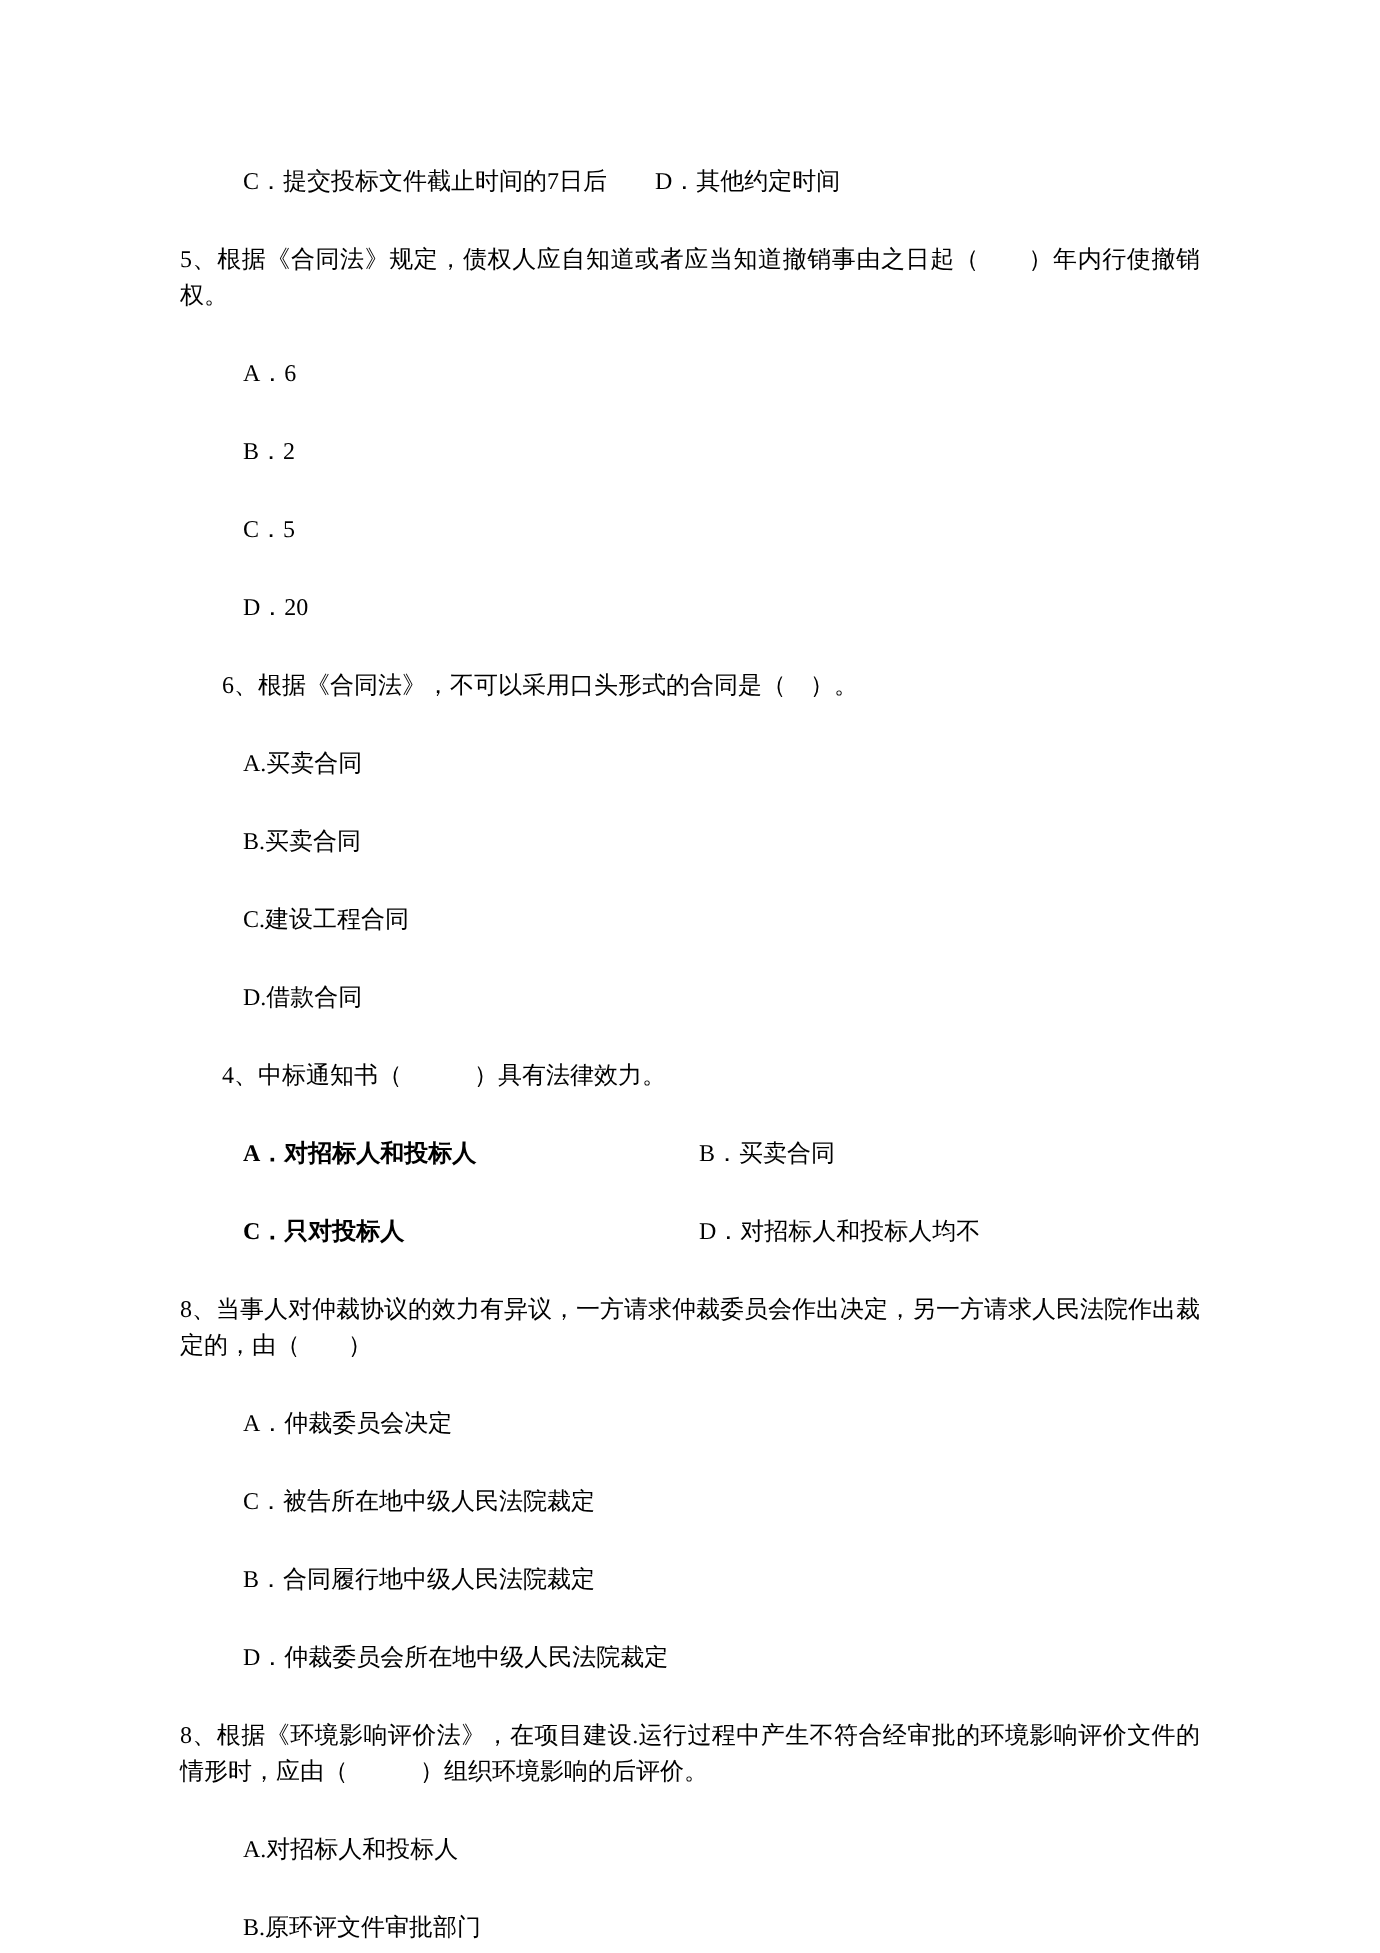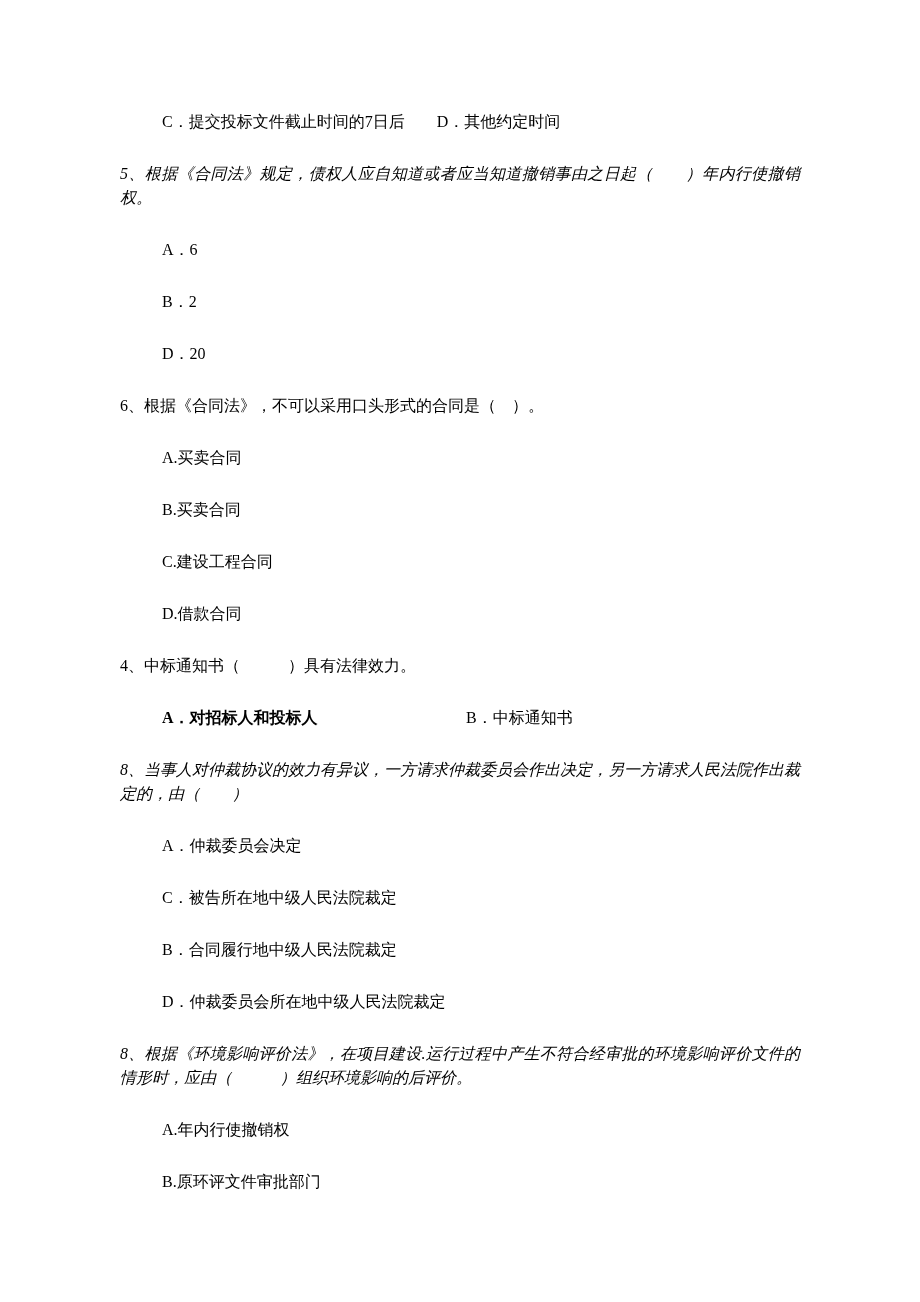--- a/index.html
+++ b/index.html
@@ -18,25 +18,25 @@
     padding: 110px 120px 100px 120px;
     box-sizing: border-box;
     position: relative;
   }
   .option-line {
     padding-left: 42px;
     margin-bottom: 28px;
   }
   .question-line {
     margin-bottom: 28px;
+    margin-left: 28px;
   }
   .question-line-multi {
     margin-bottom: 28px;
     text-align: justify;
-    font-style: italic;
   }
   .inline-options {
     padding-left: 42px;
     margin-bottom: 28px;
   }
   .inline-options .col1 {
     display: inline-block;
     width: 300px;
     font-weight: bold;
   }
@@ -56,20 +56,23 @@
   <div class="question-line-multi">
     <span>5、根据《合同法》规定，债权人应自知道或者应当知道撤销事由之日起（　　）年内行使撤销权。</span>
   </div>
   <div class="option-line">
     <span>A．6</span>
   </div>
   <div class="option-line">
     <span>B．2</span>
   </div>
   <div class="option-line">
+    <span>C．5</span>
+  </div>
+  <div class="option-line">
     <span>D．20</span>
   </div>
 
   <div class="question-line">
     <span>6、根据《合同法》，不可以采用口头形式的合同是（　）。</span>
   </div>
   <div class="option-line">
     <span>A.买卖合同</span>
   </div>
   <div class="option-line">
@@ -80,21 +83,25 @@
   </div>
   <div class="option-line">
     <span>D.借款合同</span>
   </div>
 
   <div class="question-line">
     <span>4、中标通知书（　　　）具有法律效力。</span>
   </div>
   <div class="inline-options">
     <span class="col1">A．对招标人和投标人</span>
-    <span class="col2">B．中标通知书</span>
+    <span class="col2">B．买卖合同</span>
+  </div>
+  <div class="inline-options">
+    <span class="col1">C．只对投标人</span>
+    <span class="col2">D．对招标人和投标人均不</span>
   </div>
 
   <div class="question-line-multi">
     <span>8、当事人对仲裁协议的效力有异议，一方请求仲裁委员会作出决定，另一方请求人民法院作出裁定的，由（　　）</span>
   </div>
   <div class="option-line">
     <span>A．仲裁委员会决定</span>
   </div>
   <div class="option-line">
     <span>C．被告所在地中级人民法院裁定</span>
@@ -103,19 +110,19 @@
     <span>B．合同履行地中级人民法院裁定</span>
   </div>
   <div class="option-line">
     <span>D．仲裁委员会所在地中级人民法院裁定</span>
   </div>
 
   <div class="question-line-multi">
     <span>8、根据《环境影响评价法》，在项目建设.运行过程中产生不符合经审批的环境影响评价文件的情形时，应由（　　　）组织环境影响的后评价。</span>
   </div>
   <div class="option-line">
-    <span>A.年内行使撤销权</span>
+    <span>A.对招标人和投标人</span>
   </div>
   <div class="option-line">
     <span>B.原环评文件审批部门</span>
   </div>
 
 </div>
 
 </body></html>

